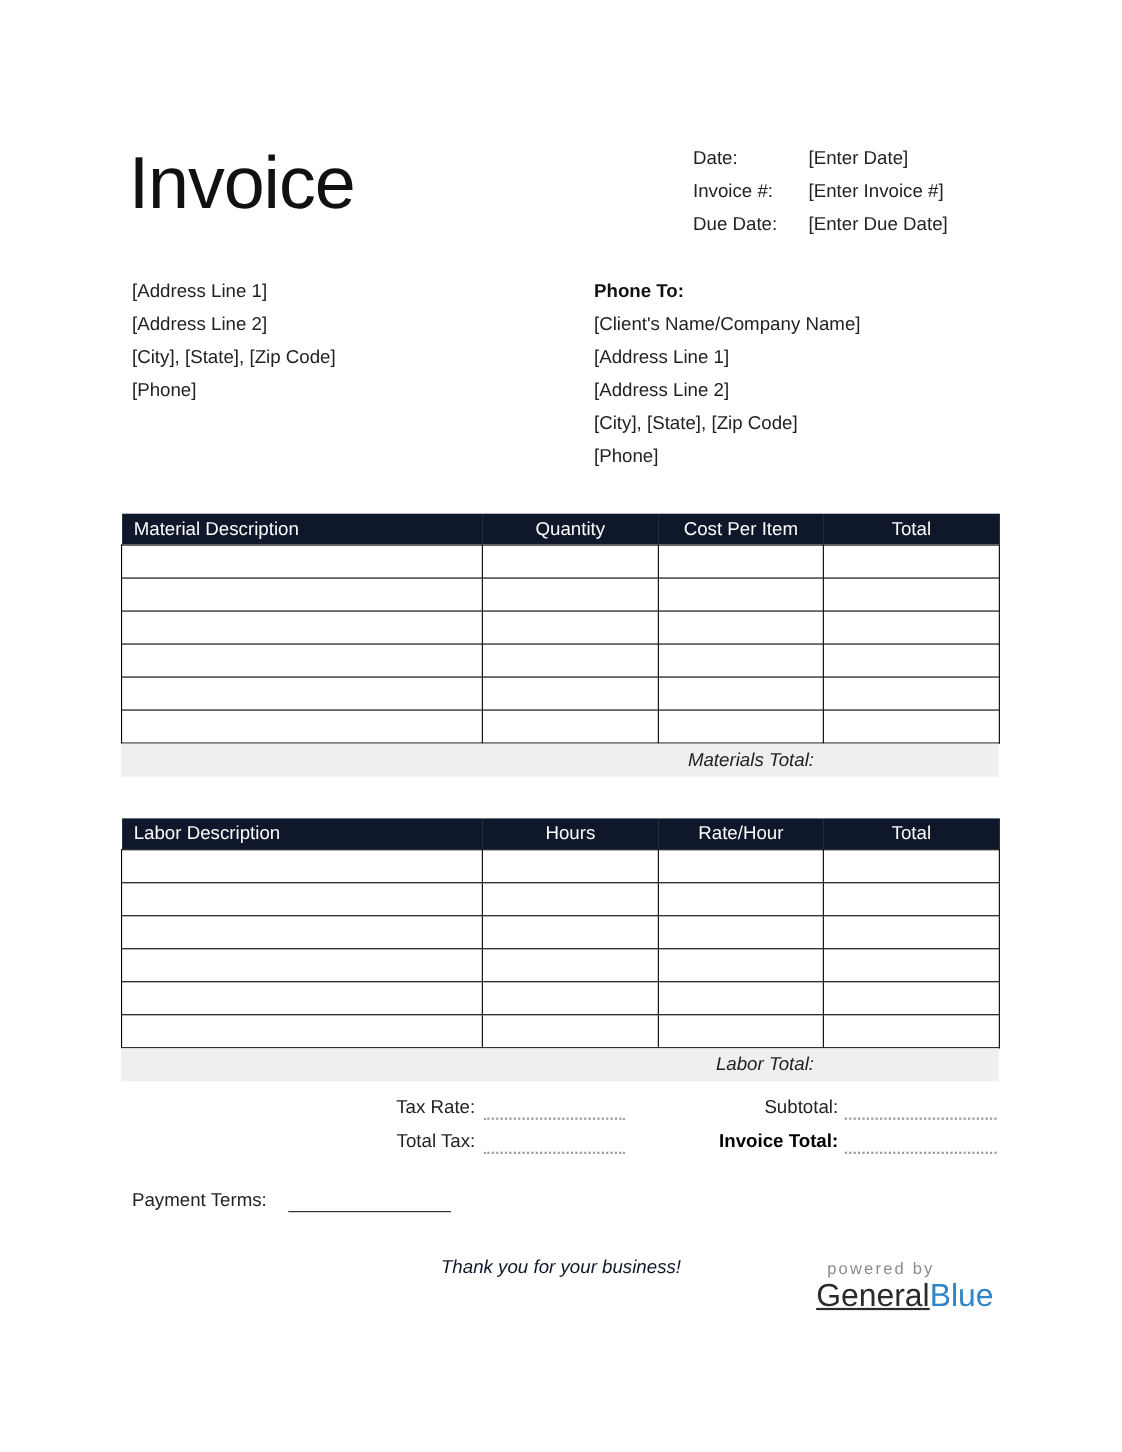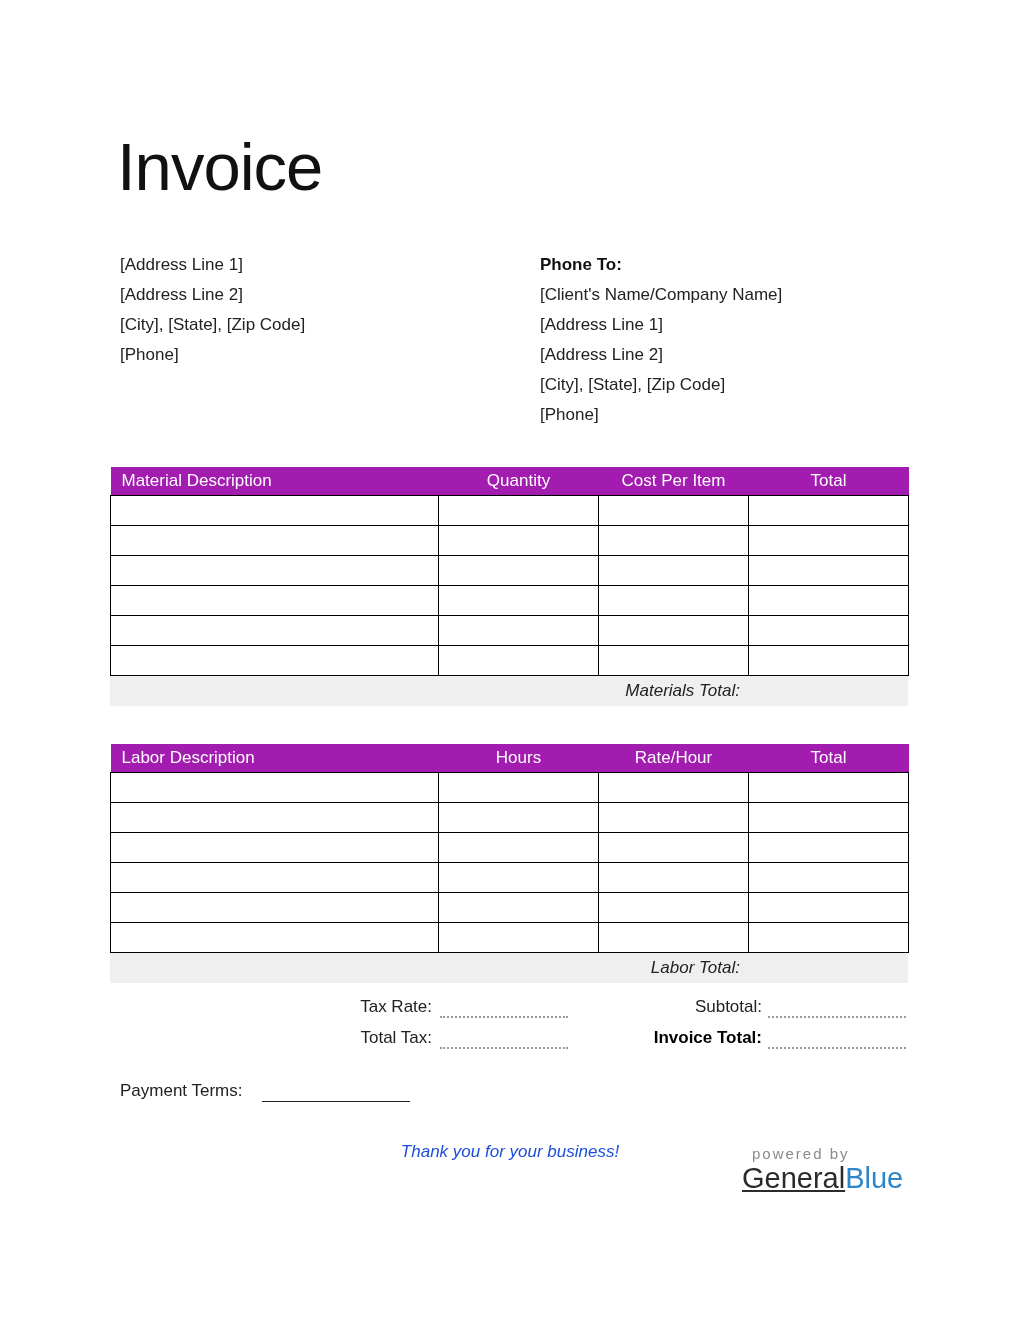--- a/index.html
+++ b/index.html
@@ -31,21 +31,21 @@
   .addr-line { line-height: 30px; color: #222; }
 
   .items-block { position: absolute; left: 110px; width: 798px; }
   .materials-block { top: 467px; }
   .labor-block { top: 744px; }
 
   table.items { border-collapse: collapse; table-layout: fixed; width: 798px; }
   col.c-desc { width: 328px; } col.c-qty { width: 160px; }
   col.c-rate { width: 150px; } col.c-total { width: 160px; }
   table.items th {
-    background: #a21caf; color: #fdfdfd;
+    background: #0f172a; color: #fdfdfd;
     font-weight: normal; font-size: 17px; height: 28px;
   }
   th.h-desc { text-align: left; padding-left: 11px; }
   th.h-mid, th.h-last { text-align: center; }
   table.items td { border: 1px solid #000; height: 30px; background: #fff; }
 
   .total-band {
     height: 30px; background: #efefef;
     display: flex; align-items: center; justify-content: flex-end;
     padding-right: 168px;
@@ -54,39 +54,53 @@
 
   .sum-label { position: absolute; font-size: 17px; color: #222; white-space: nowrap; }
   .sum-label.bold { font-weight: bold; color: #000; }
   .dotted-field { position: absolute; height: 22px; border-bottom: 2px dotted #9a9a9a; }
 
   .payment-label { position: absolute; left: 120px; top: 1081px; font-size: 17px; color: #222; }
   .payment-line { position: absolute; left: 262px; top: 1080px; width: 148px; height: 22px; border-bottom: 1px solid #222; }
 
   .thanks {
     position: absolute; left: 0; top: 1142px; width: 1020px;
-    text-align: center; font-size: 17px; font-style: italic; color: #1d4ed8;
+    text-align: center; font-size: 17px; font-style: italic; color: #0f172a;
   }
 
   .brand-block { position: absolute; left: 742px; top: 1146px; }
   .powered-by {
     display: block; margin-left: 10px;
     font-size: 15px; letter-spacing: 2px; color: #8a8a8a; line-height: 1.1;
   }
   .brand-name { font-size: 29px; line-height: 1.1; letter-spacing: 0; }
   .brand-general { color: #2b2b2b; text-decoration: underline; }
   .brand-blue { color: #2e86c8; }
 </style>
 </head>
 <body>
 
 <div class="page">
 
   <div class="title">Invoice</div>
 
+  <div class="meta-block">
+    <div class="meta-row">
+      <span class="meta-label">Date:</span>
+      <span class="meta-value">[Enter Date]</span>
+    </div>
+    <div class="meta-row">
+      <span class="meta-label">Invoice #:</span>
+      <span class="meta-value">[Enter Invoice #]</span>
+    </div>
+    <div class="meta-row">
+      <span class="meta-label">Due Date:</span>
+      <span class="meta-value">[Enter Due Date]</span>
+    </div>
+  </div>
 
   <div class="addr-block addr-from">
     <div class="addr-line">[Address Line 1]</div>
     <div class="addr-line">[Address Line 2]</div>
     <div class="addr-line">[City], [State], [Zip Code]</div>
     <div class="addr-line">[Phone]</div>
   </div>
 
   <div class="addr-block addr-billto">
     <div class="addr-heading">Phone To:</div>

